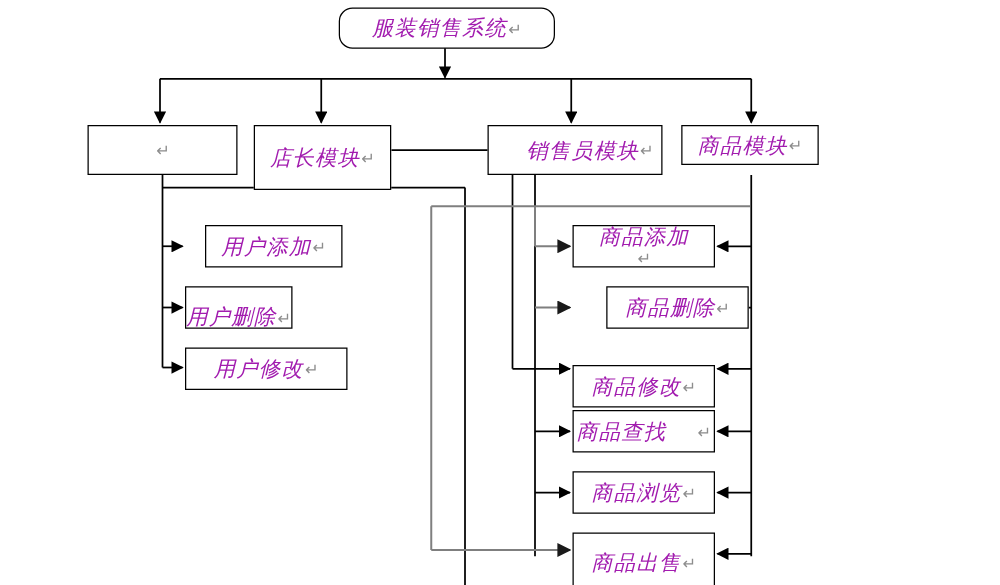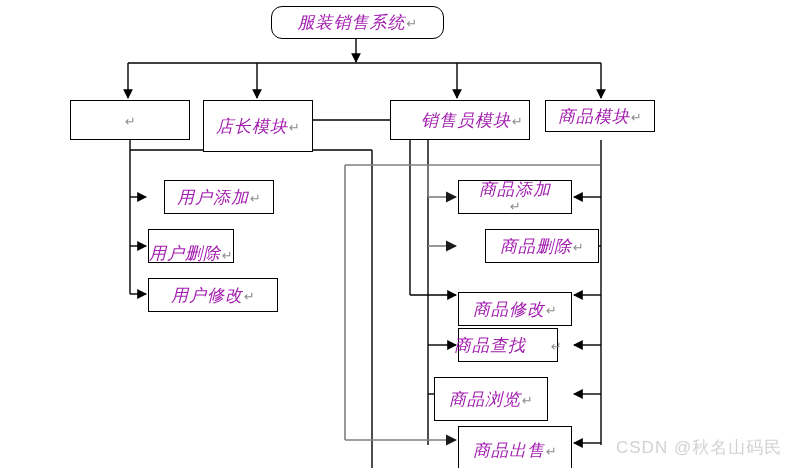--- a/index.html
+++ b/index.html
@@ -158,30 +158,29 @@
   <div class="node" style="left:485px;top:229px;width:114px;height:34px;">
     <span class="label">商品删除</span>
       <span class="pilcrow">↵</span>
   </div>
 
   <div class="node" style="left:458px;top:292px;width:114px;height:34px;">
     <span class="label">商品修改</span>
       <span class="pilcrow">↵</span>
   </div>
 
-  <div class="node" style="left:458px;top:328px;width:100px;height:34px;gap:24px;">
+  <div class="node" style="left:458px;top:328px;width:114px;height:34px;gap:24px;">
     <span class="label">商品查找</span>
       <span class="pilcrow">↵</span>
   </div>
 
-  <div class="node" style="left:434px;top:377px;width:114px;height:44px;">
+  <div class="node" style="left:458px;top:377px;width:114px;height:34px;">
     <span class="label">商品浏览</span>
       <span class="pilcrow">↵</span>
   </div>
 
   <div class="node" style="left:458px;top:426px;width:114px;height:48px;">
     <span class="label">商品出售</span>
       <span class="pilcrow">↵</span>
   </div>
 
-  <div class="watermark" style="left:616px;top:436px;">CSDN @秋名山码民</div>
 
 </div>
 
 </body></html>

